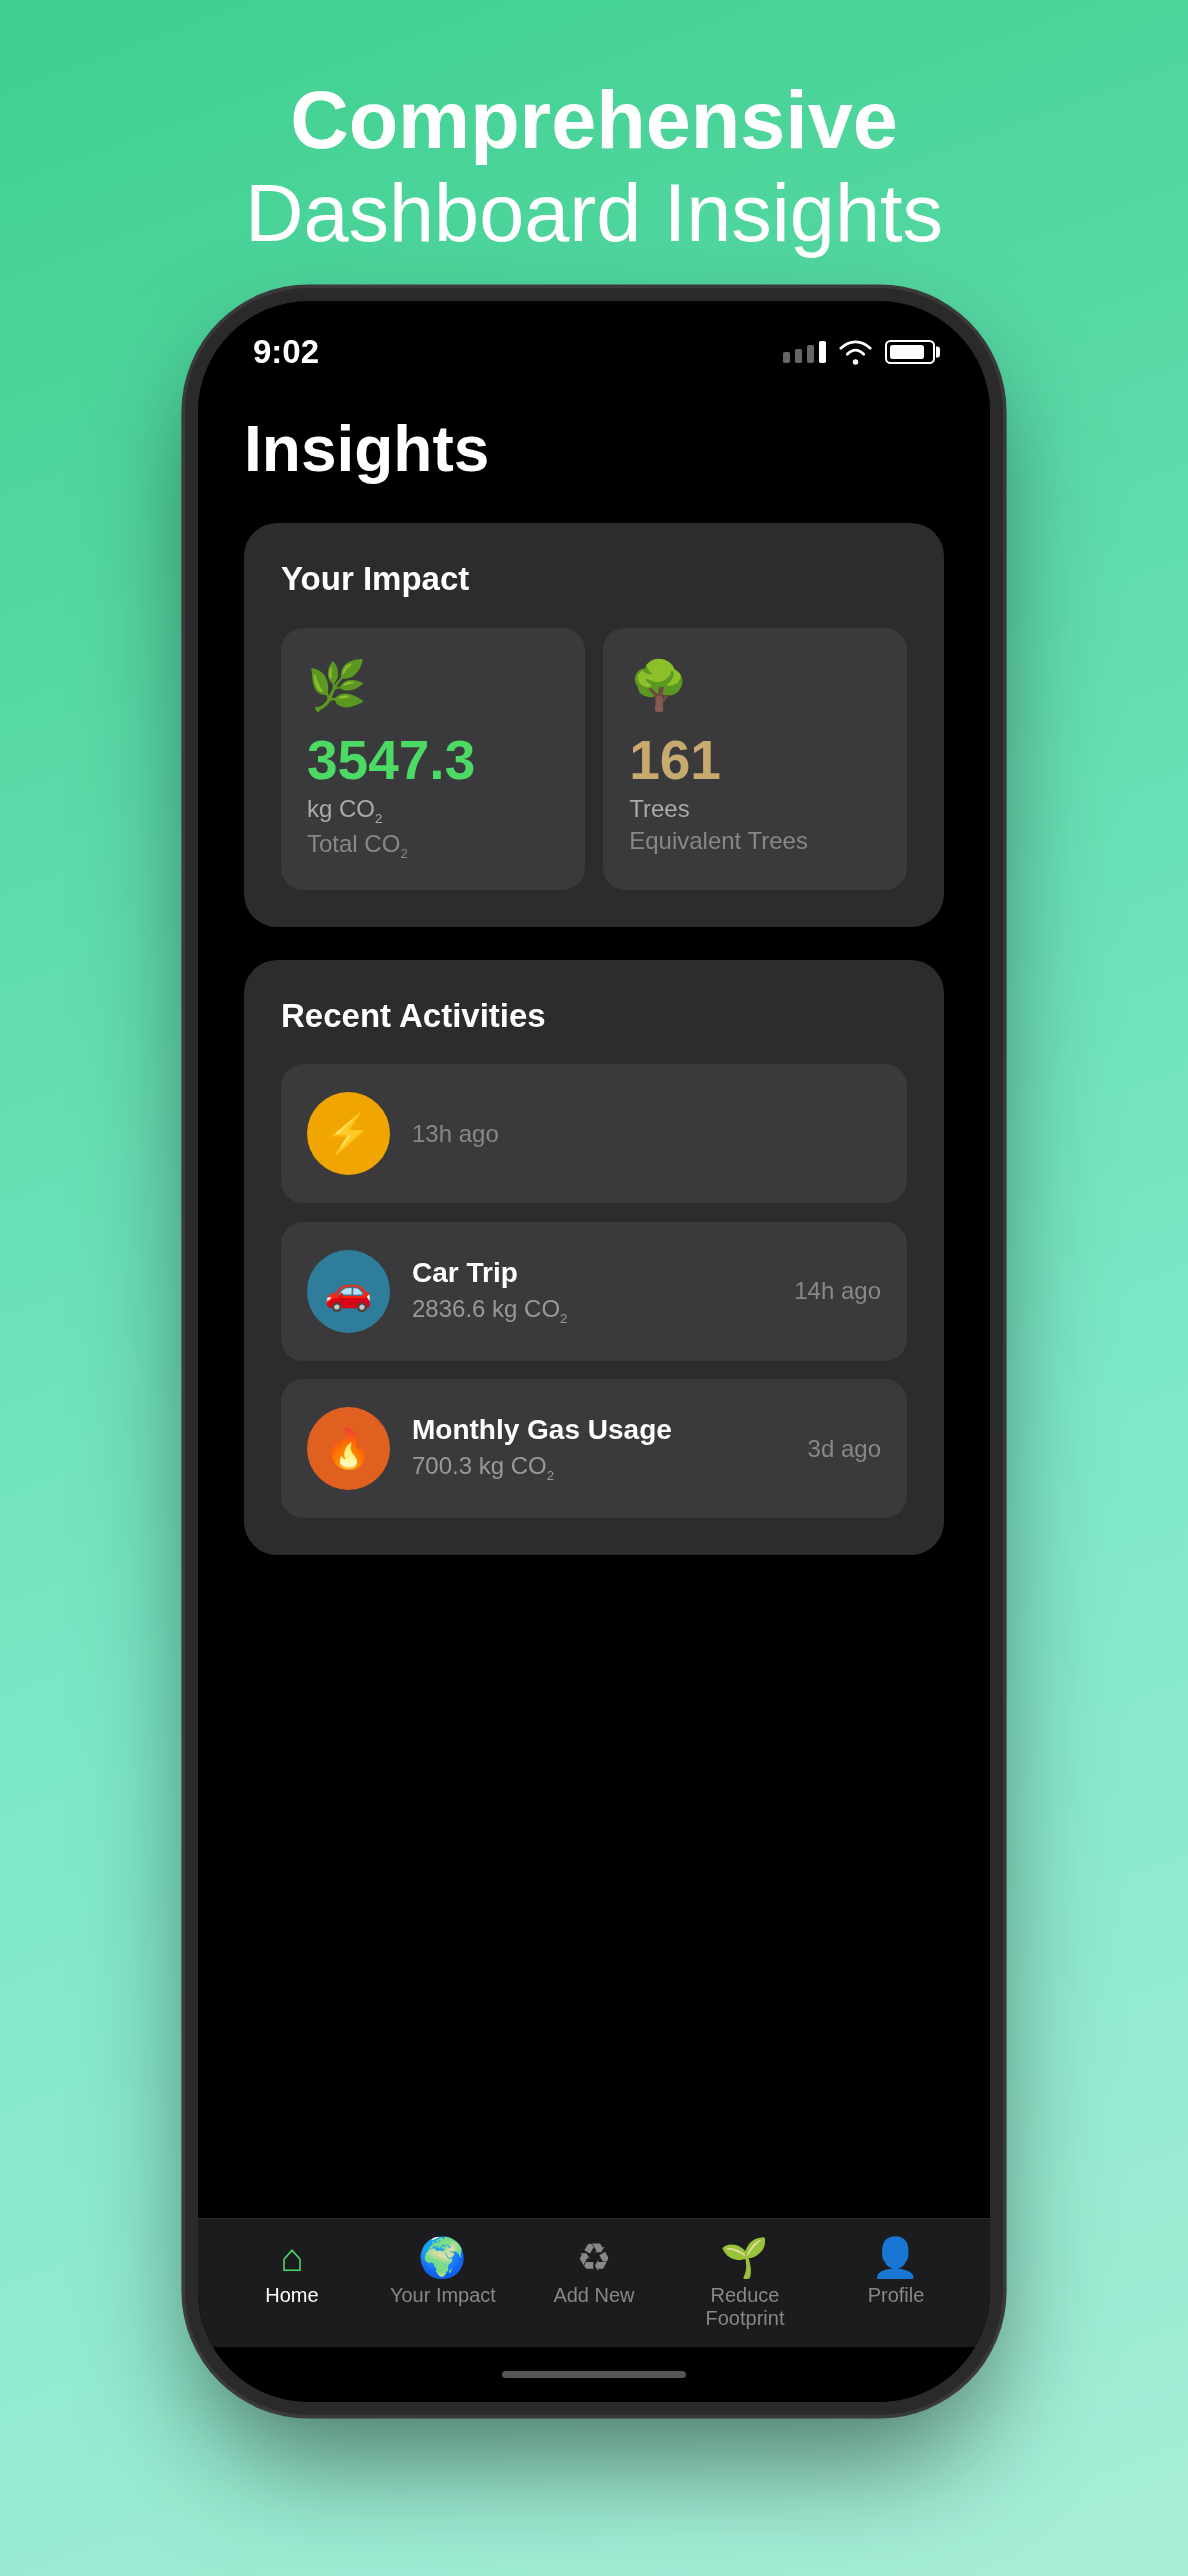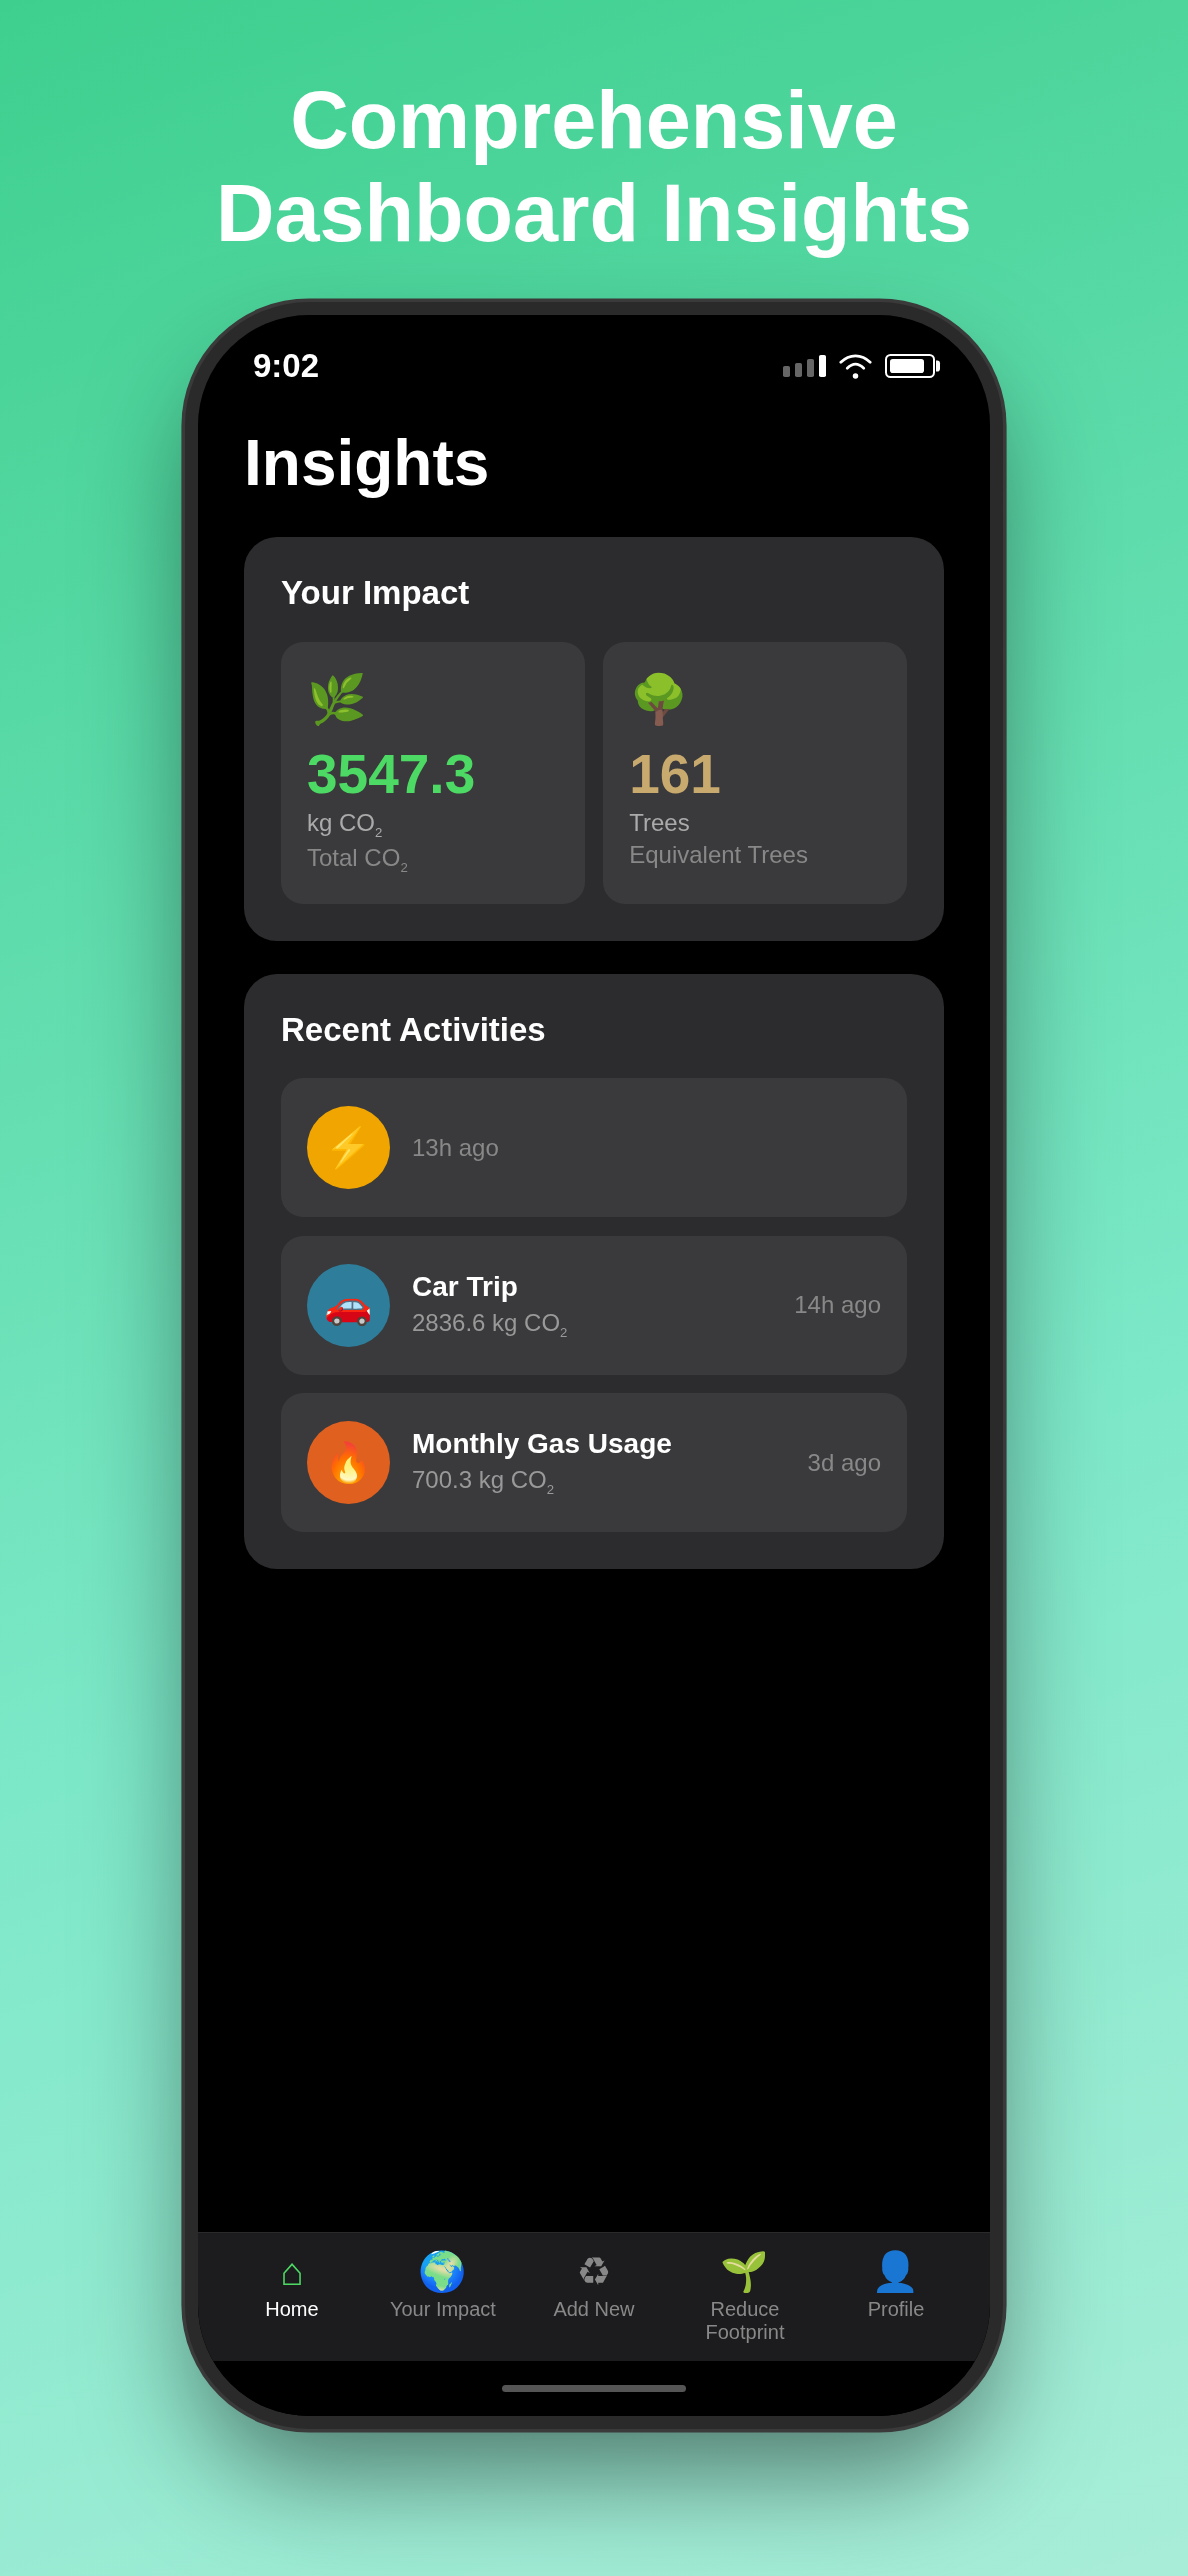--- a/index.html
+++ b/index.html
@@ -10,21 +10,21 @@
       display: flex;
       flex-direction: column;
       align-items: center;
       font-family: -apple-system, BlinkMacSystemFont, 'Segoe UI', sans-serif;
       overflow: hidden;
     }
 
     .header-text {
       text-align: center;
       padding-top: 74px;
-      padding-bottom: 55px;
+      padding-bottom: 41px;
     }
     .header-text h1 {
       font-size: 81px;
       font-weight: 800;
       color: white;
       line-height: 1.15;
     }
 
     
     .phone {
@@ -310,21 +310,21 @@
       font-size: 0.55em;
       vertical-align: sub;
     }
   </style>
 </head>
 <body>
 
 <div class="header-text">
   <h1>
     <span>Comprehensive</span><br>
-    <span style="font-weight:700;">Dashboard Insights</span>
+    <span style="font-weight:400;">Dashboard Insights</span>
   </h1>
 </div>
 
 <div class="phone">
   <div class="phone-screen">
 
     <div class="status-bar">
       <span class="status-time">9:02</span>
       <div class="status-icons">
         <div class="signal-dots">

